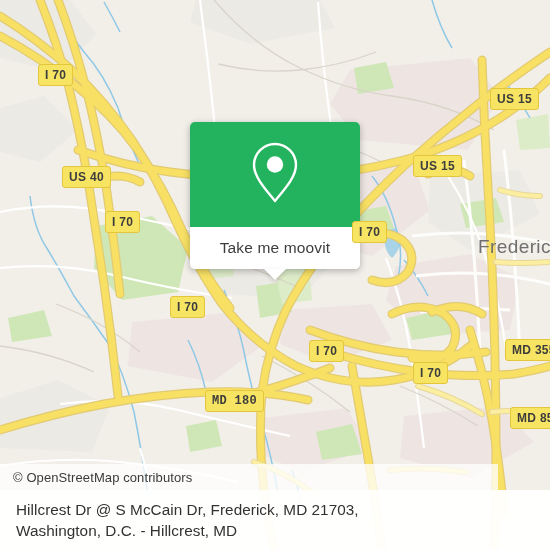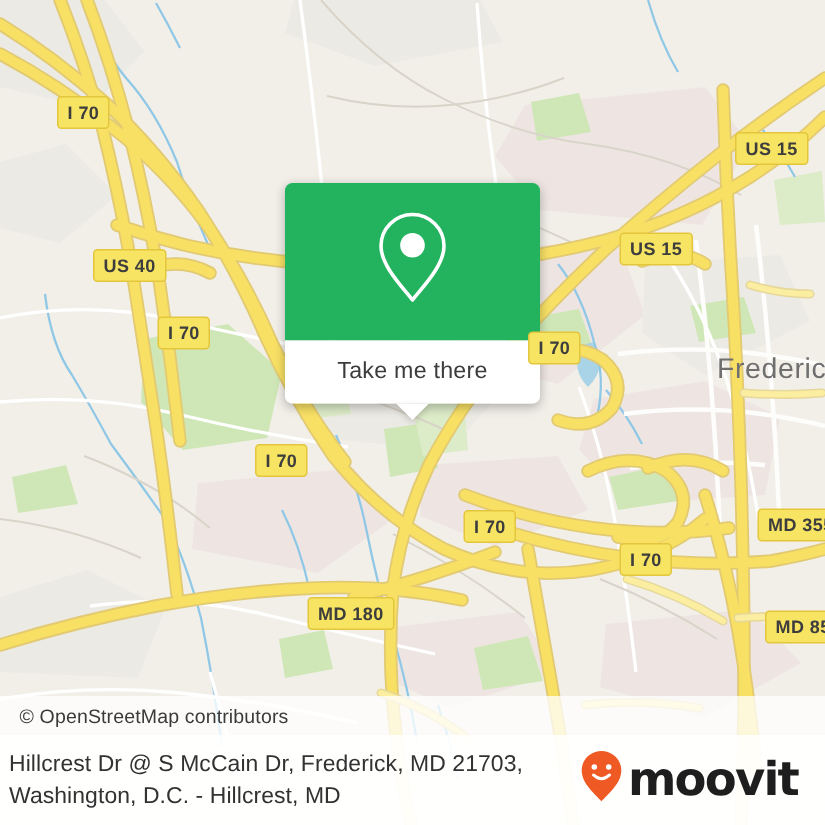--- a/index.html
+++ b/index.html
@@ -67,34 +67,34 @@
     margin-left:-11px;
     width:0;height:0;
     border-left:11px solid transparent;
     border-right:11px solid transparent;
     border-top:11px solid #ffffff;
     filter:drop-shadow(0 2px 2px rgba(0,0,0,.17));
   }
 
   
   #attrib{
-    position:absolute;left:0;top:464px;width:550px;height:26px;
+    position:absolute;left:0;top:464px;width:498px;height:26px;
     background:rgba(255,255,255,.76);
     display:flex;align-items:center;
   }
   #attrib-text{
     color:#3a3a3a;font-size:13px;padding-left:13px;letter-spacing:.1px;
   }
 
   
   #footer{
     position:absolute;left:0;top:490px;width:550px;height:60px;
     background:rgba(255,255,255,.955);
     display:flex;align-items:center;justify-content:space-between;
-    padding:0 14px 0 6px;
+    padding:0 14px 0 16px;
     box-sizing:border-box;
   }
   #footer-title{
     color:#323232;font-size:15.3px;line-height:21px;letter-spacing:.05px;
     max-width:400px;
   }
   #brand{display:flex;align-items:center;gap:4px;padding-right:4px;}
   #brand-word{
     color:#1e1e1e;font-size:31px;font-weight:bold;letter-spacing:-1.2px;line-height:1;
     font-family:"DejaVu Sans","Liberation Sans",sans-serif;
@@ -248,61 +248,50 @@
       <path class="sec" d="M390 470 Q428 466 466 472"></path>
       <path class="sec-case" d="M254 462 Q286 472 314 494"></path>
       <path class="sec" d="M254 462 Q286 472 314 494"></path>
     </svg>
   </div>
 
   <div class="shield" style="left:38px;top:64px;">I 70</div>
   <div class="shield" style="left:62px;top:139px;margin-top:27px;">US 40</div>
   <div class="shield" style="left:105px;top:211px;">I 70</div>
   <div class="shield" style="left:170px;top:296px;">I 70</div>
-  <div class="shield" style="left:205px;top:398px;">MD 180</div>
+  <div class="shield" style="left:205px;top:390px;font-family:Liberation Mono, monospace;">MD 180</div>
   <div class="shield" style="left:309px;top:340px;">I 70</div>
   <div class="shield" style="left:413px;top:362px;">I 70</div>
   <div class="shield" style="left:490px;top:88px;">US 15</div>
   <div class="shield" style="left:413px;top:155px;">US 15</div>
   <div class="shield" style="left:505px;top:339px;">MD 355</div>
   <div class="shield" style="left:510px;top:407px;">MD 85</div>
   <div class="shield" style="left:352px;top:221px;z-index:1;">I 70</div>
 
   <div class="placelabel" style="left:478px;top:236px;">Frederick</div>
 
   <div id="card">
     <div id="card-head">
       <span>
         <svg width="54" height="66" viewBox="0 0 54 66" xmlns="http://www.w3.org/2000/svg">
           <path d="M27 4 C15.4 4 6 13.4 6 25 C6 38 20 52 27 61 C34 52 48 38 48 25 C48 13.4 38.6 4 27 4 Z" fill="none" stroke="#ffffff" stroke-width="2.4" stroke-linejoin="round"></path>
           <circle cx="27" cy="24.5" r="8.2" fill="#ffffff"></circle>
         </svg>
       </span>
     </div>
     <div id="card-foot">
-      <span id="card-foot-label">Take me there</span>
+      <span id="card-foot-label">Take me moovit</span>
       <span id="card-tail"></span>
     </div>
   </div>
 
   <div id="attrib">
     <span id="attrib-text">© OpenStreetMap contributors</span>
   </div>
 
   <div id="footer">
     <div id="footer-title">
       <div>Hillcrest Dr @ S McCain Dr, Frederick, MD 21703,</div>
       <div>Washington, D.C. - Hillcrest, MD</div>
     </div>
-    <div id="brand">
-      <span>
-        <svg width="28" height="35" viewBox="0 0 28 35" xmlns="http://www.w3.org/2000/svg">
-          <path d="M14 0.6 C6.6 0.6 0.8 6.4 0.8 13.6 C0.8 22.4 10 29.6 14 34.2 C18 29.6 27.2 22.4 27.2 13.6 C27.2 6.4 21.4 0.6 14 0.6 Z" fill="#ef5a24"></path>
-          <circle cx="9.2" cy="11.4" r="1.85" fill="#ffffff"></circle>
-          <circle cx="18.8" cy="11.4" r="1.85" fill="#ffffff"></circle>
-          <path d="M8.6 16.6 Q14 21.6 19.4 16.6" fill="none" stroke="#ffffff" stroke-width="1.9" stroke-linecap="round"></path>
-        </svg>
-      </span>
-      <span id="brand-word">moovit</span>
-    </div>
   </div>
 
 </div>
 
 </body></html>

